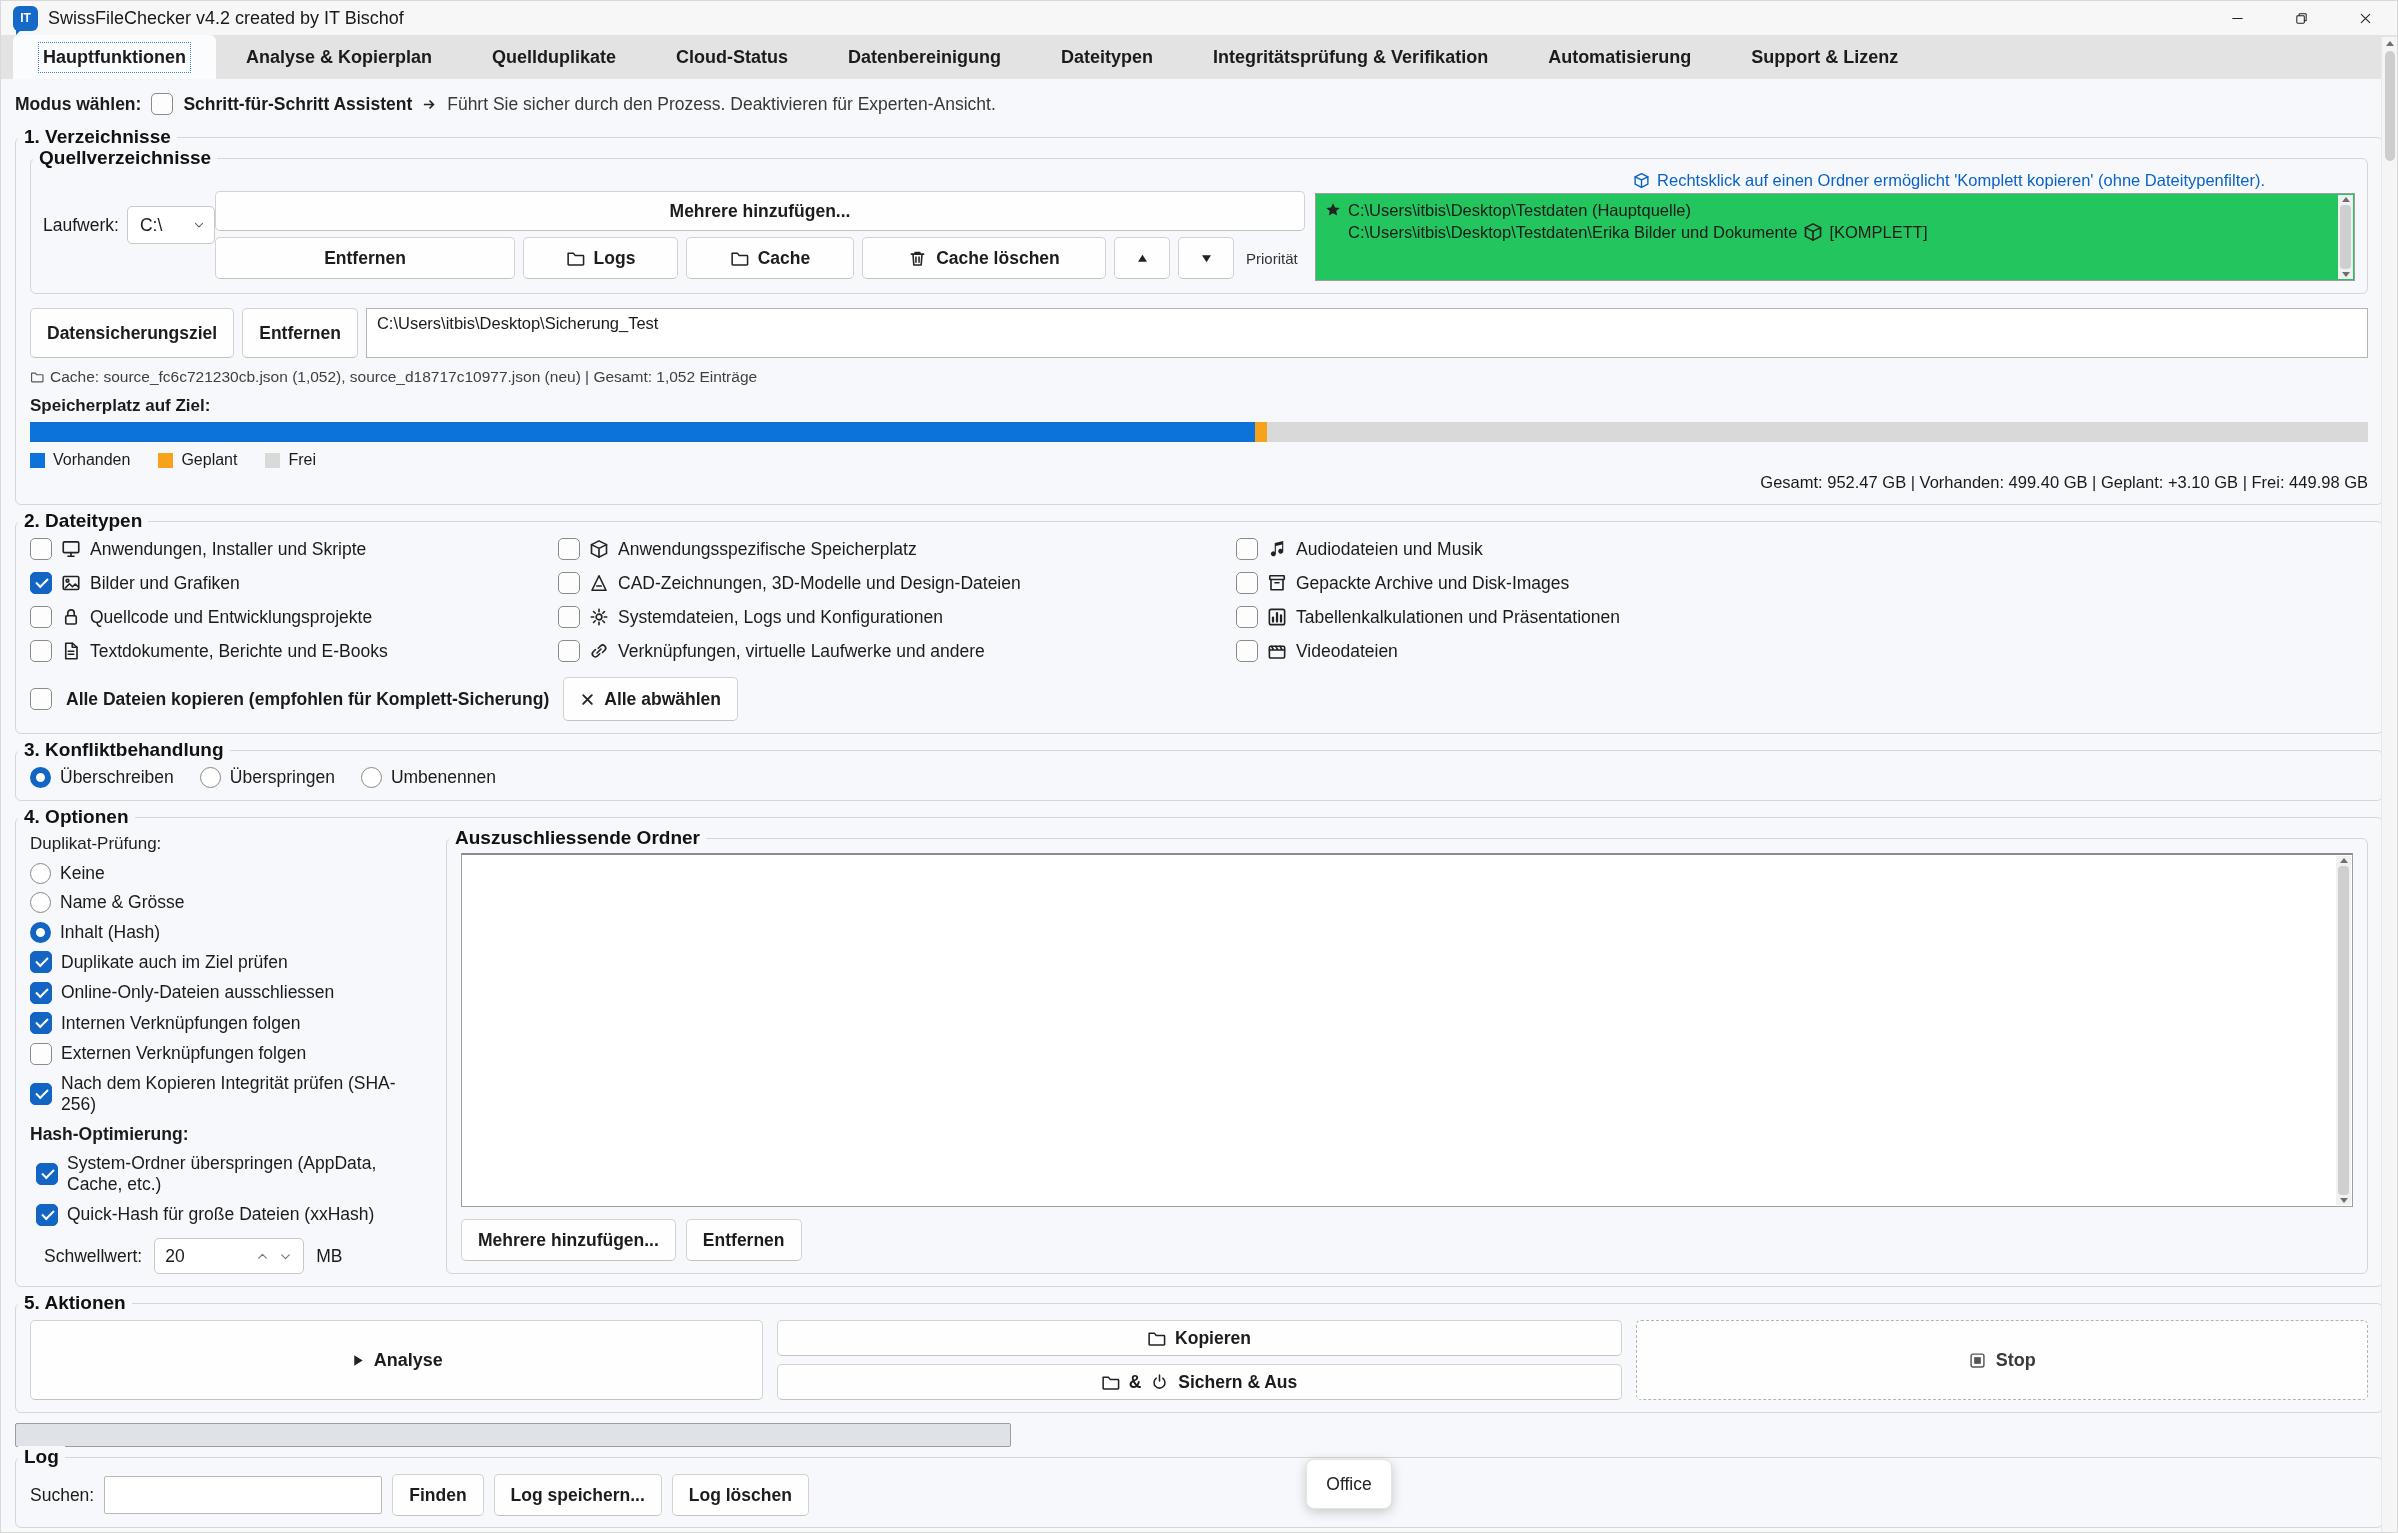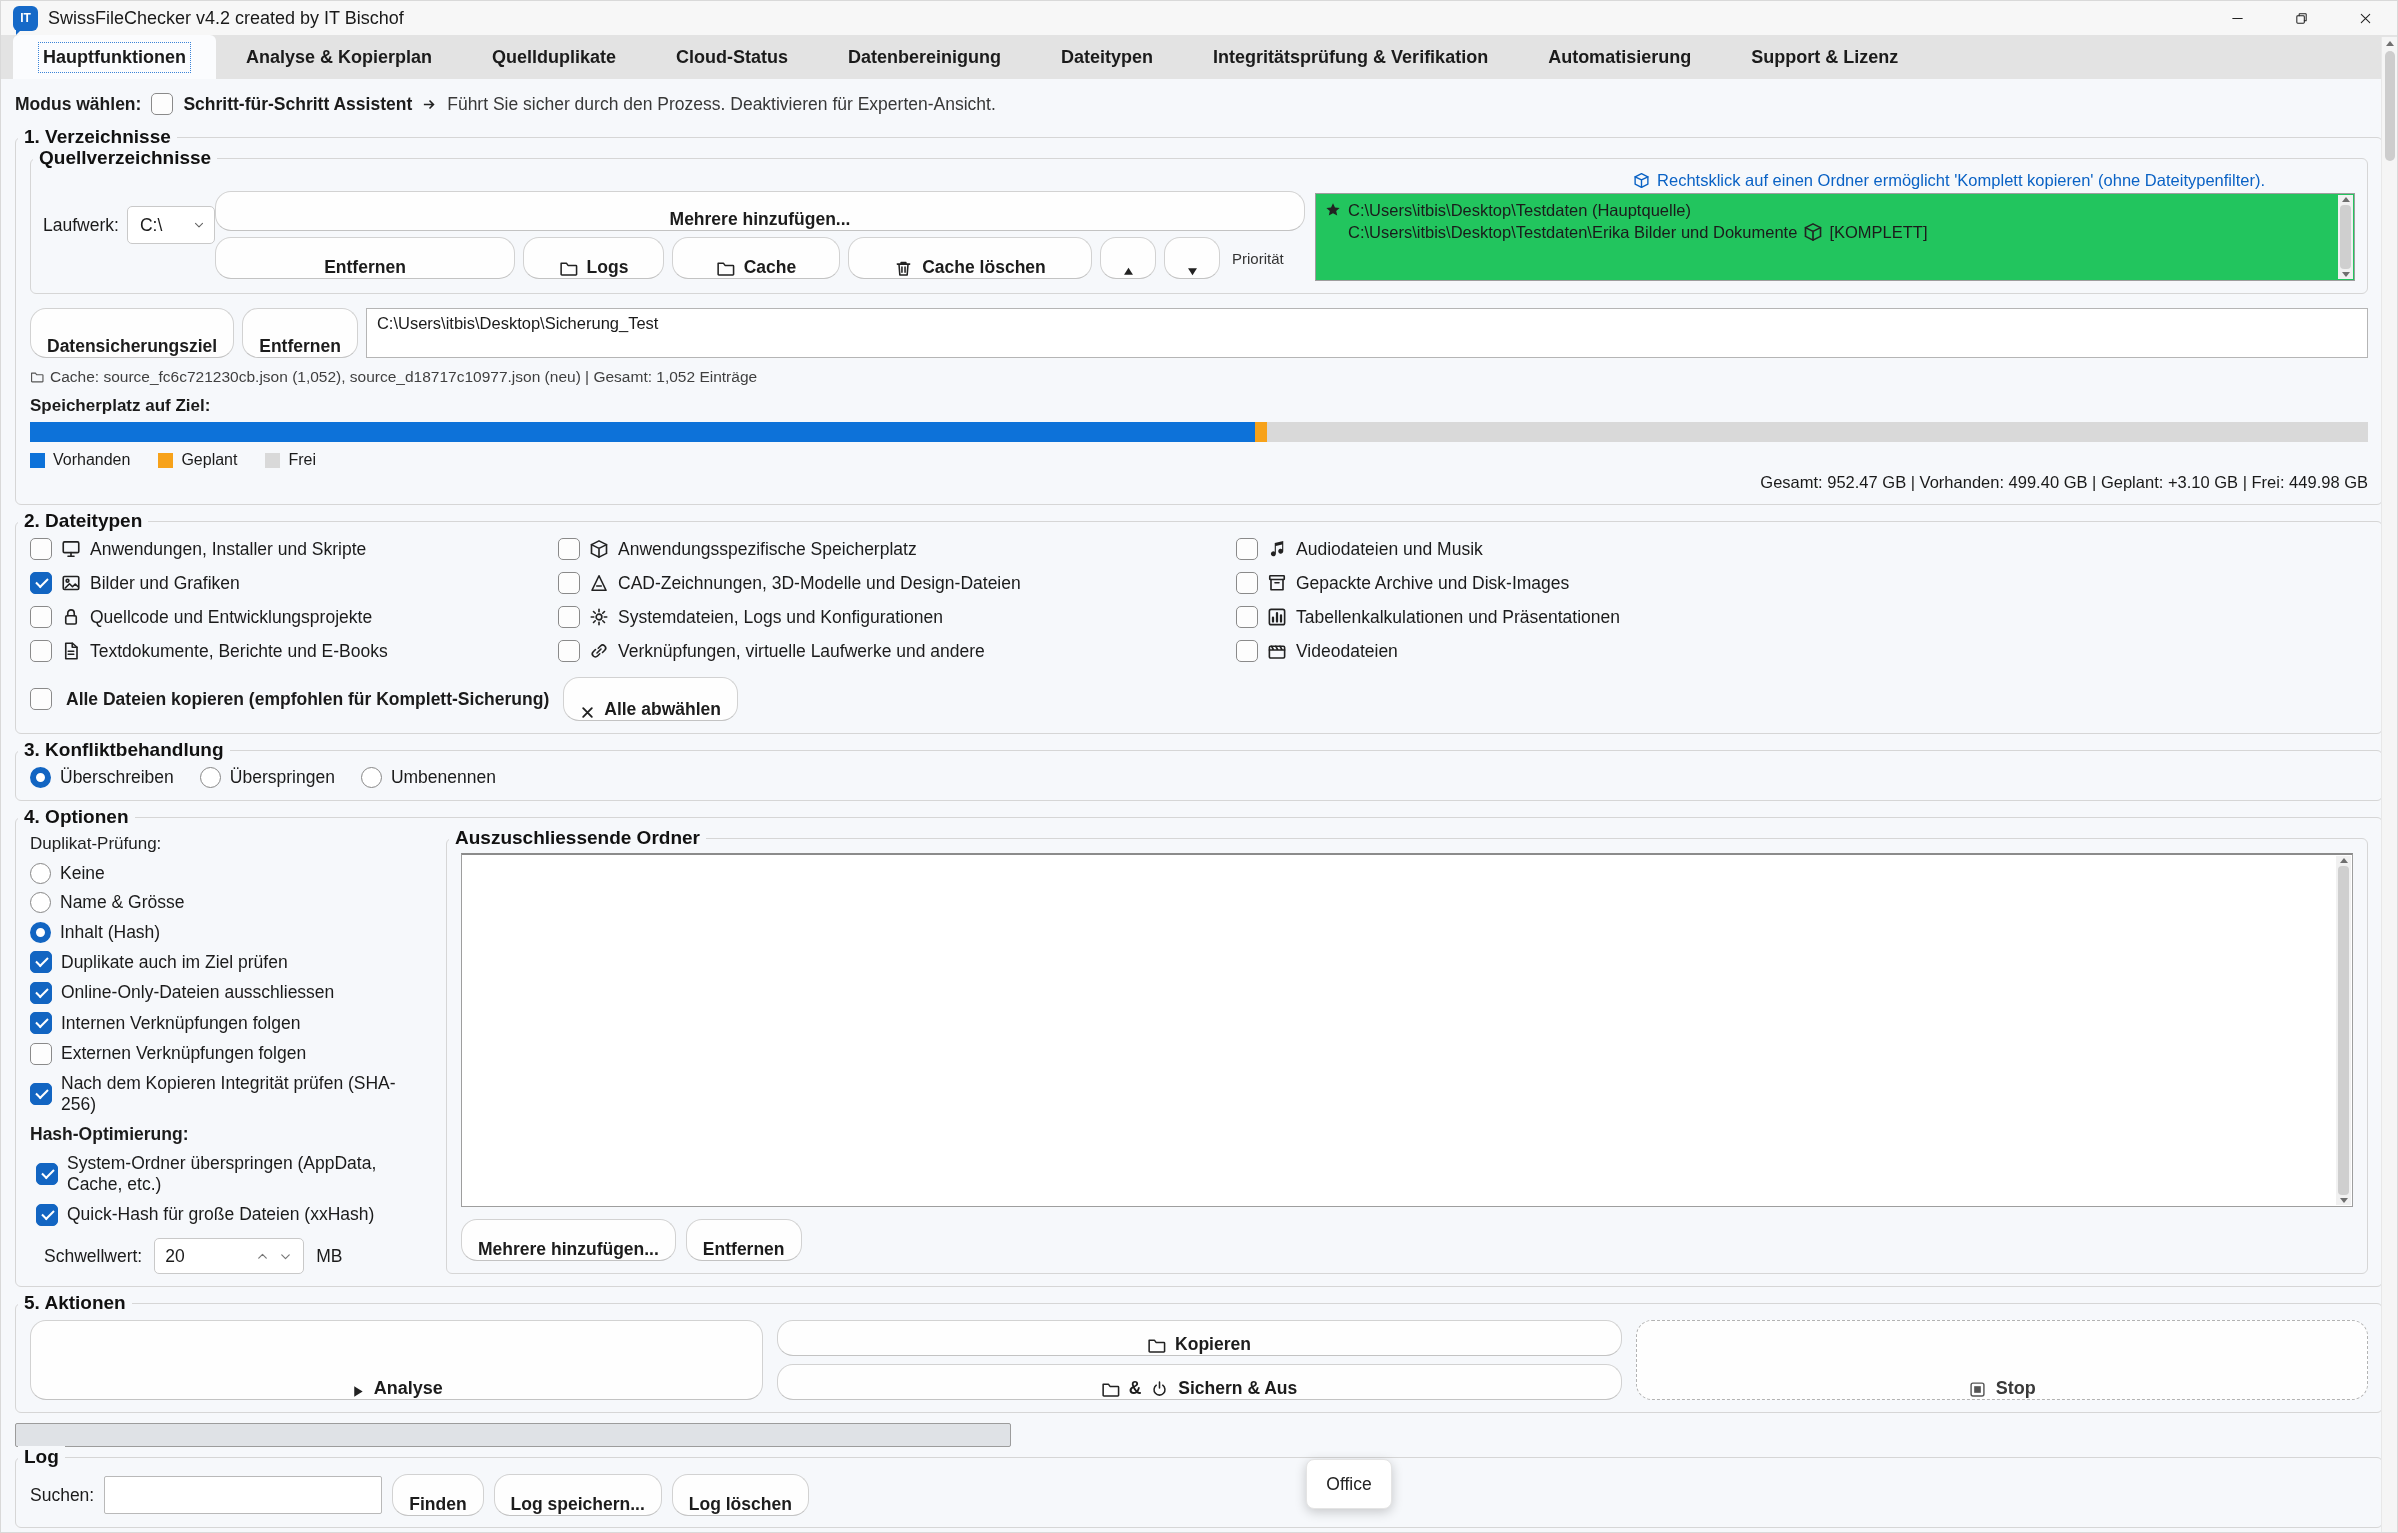--- a/index.html
+++ b/index.html
@@ -28,22 +28,22 @@
 
   .mode-row{display:flex;align-items:center;gap:10px;margin-top:8px;height:34px;flex:none;}
   .b{font-weight:700;}
   .hint-text{color:#383838;font-weight:400;}
 
   .group{position:relative;border:1px solid #d6d6d6;border-radius:6px;margin-top:16px;padding:16px 14px 12px;flex:none;}
   .gtitle{position:absolute;top:-12px;left:2px;background:#f6f8fb;padding:0 6px;font-weight:700;font-size:19px;color:#111;}
   .group .group{margin-top:4px;}
 
   
-  .btn{display:inline-flex;align-items:flex-end;justify-content:center;gap:9px;background:#fefefe;border:1px solid #d2d2d2;
-    border-bottom-color:#c3c3c3;border-radius:16px;font-weight:700;font-size:17.5px;color:#1c1c1c;padding:0 16px;height:42px;cursor:default;}
+  .btn{display:inline-flex;align-items:center;justify-content:center;gap:9px;background:#fefefe;border:1px solid #d2d2d2;
+    border-bottom-color:#c3c3c3;border-radius:5px;font-weight:700;font-size:17.5px;color:#1c1c1c;padding:0 16px;height:42px;cursor:default;}
   .btn .ic{width:19px;height:19px;}
   .btn.dashed{border:1px dashed #b3b3b3;color:#3a3a3a;}
 
   
   .cb{width:22px;height:22px;border:1.5px solid #8a8a8a;border-radius:5px;background:#fdfdfd;position:relative;flex:none;display:inline-block;}
   .cb.checked{background:#1265c2;border-color:#1265c2;}
   .cb.checked::after{content:"";position:absolute;left:4.5px;top:5px;width:10px;height:5px;border-left:2.2px solid #fff;border-bottom:2.2px solid #fff;transform:rotate(-45deg);}
   .radio{width:21px;height:21px;border:1.5px solid #878787;border-radius:50%;background:#fff;flex:none;display:inline-block;}
   .radio.on{border:6.5px solid #1265c2;}
 
@@ -55,21 +55,21 @@
   
   .src-grid{display:flex;align-items:stretch;}
   .drive-col{width:172px;display:flex;align-items:center;gap:8px;flex:none;}
   .select{width:96px;height:38px;border:1px solid #c9c9c9;border-radius:5px;background:#fff;display:flex;align-items:center;padding:0 8px 0 12px;gap:6px;}
   .select .val{flex:1;}
   .select .ic{width:14px;height:14px;color:#666;}
   .mid-col{width:1090px;flex:none;display:flex;flex-direction:column;margin-top:22px;}
   .btn-wide{width:100%;height:40px;}
   .btn-row{display:flex;gap:8px;margin-top:6px;align-items:center;}
   .btn-row .btn{height:42px;}
-  .w-entf{width:300px;} .w-logs{width:141px;} .w-cache{width:168px;} .w-cachedel{width:244px;} .w-arrow{width:56px;padding:0;}
+  .w-entf{width:300px;} .w-logs{width:155px;} .w-cache{width:168px;} .w-cachedel{width:244px;} .w-arrow{width:56px;padding:0;}
   .prio{font-size:15px;color:#333;margin-left:4px;}
   .right-col{flex:1;display:flex;flex-direction:column;margin-left:10px;min-width:0;}
   .hint-link{color:#0a62c5;font-size:16.5px;text-align:right;padding-right:90px;height:22px;display:flex;align-items:center;justify-content:flex-end;gap:7px;}
   .hint-link .ic{width:17px;height:17px;color:#0a62c5;}
   .listbox{position:relative;flex:1;min-height:88px;background:#22c55e;border:1px solid #9e9e9e;margin-top:2px;padding:5px 22px 5px 8px;overflow:hidden;}
   .src-item{display:flex;align-items:center;gap:6px;font-size:16.5px;height:22px;}
   .src-item .star{width:18px;height:16px;}
   .src-item .badge:empty{display:none;}
   .src-suffix:empty{display:none;}
   .vsb{position:absolute;top:1px;right:1px;bottom:1px;width:15px;background:#f1f1f1;display:flex;flex-direction:column;align-items:center;padding:2px 0;}

